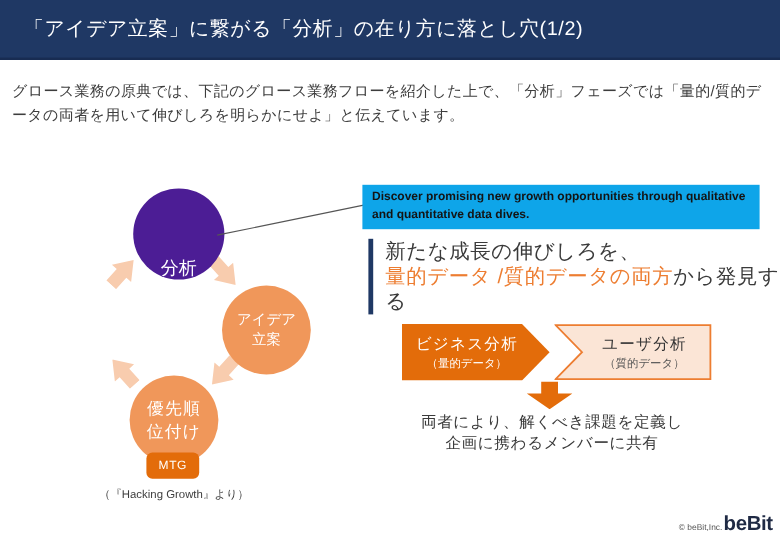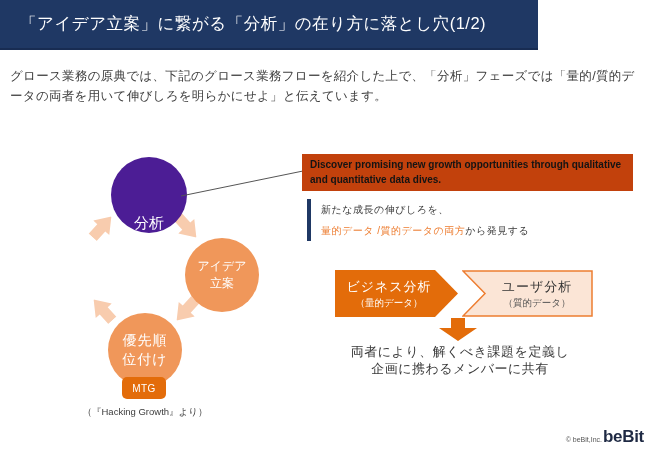--- a/index.html
+++ b/index.html
@@ -2,21 +2,21 @@
 <html><head>
 <meta charset="utf-8">
 <style>
   html,body{margin:0;padding:0;background:#888;}
   #slide{
     position:relative;width:650px;height:450px;background:#ffffff;
     font-family:"Liberation Sans","DejaVu Sans",sans-serif;overflow:hidden;
   }
   
   .header{
-    position:absolute;left:0;top:0;width:538px;height:50px;
+    position:absolute;left:0;top:0;width:650px;height:50px;
     background:#1F3864;border-bottom:2px solid #182C52;
     display:flex;align-items:center;box-sizing:border-box;padding-left:20px;
     color:#fff;font-size:16.5px;letter-spacing:.5px;
   }
   
   .intro{
     position:absolute;left:10px;top:66px;width:636px;
     font-size:12.5px;line-height:1.6;color:#3d3d3d;letter-spacing:.3px;
   }
   
@@ -33,26 +33,26 @@
   }
   .cycle-arrow{position:absolute;width:28px;height:22px;}
   .caption{position:absolute;left:25px;top:404px;width:240px;text-align:center;color:#3d3d3d;}
   .caption .l1{font-size:13px;letter-spacing:1px;}
   .caption .l2{font-size:9.5px;margin-top:2px;}
   
   .connector{position:absolute;left:179px;top:164px;}
   
   .callout{
     position:absolute;left:302px;top:154px;width:331px;box-sizing:border-box;
-    background:#c2410c;padding:4px 8px;font-size:10px;font-weight:600;line-height:1.45;color:#141414;
+    background:#0ea5e9;padding:4px 8px;font-size:10px;font-weight:600;line-height:1.45;color:#141414;
   }
   
   .statement{
     position:absolute;left:307px;top:199px;border-left:4px solid #1F3864;
-    padding-left:10px;font-size:10px;line-height:21px;color:#3a3a3a;letter-spacing:.5px;
+    padding-left:10px;font-size:17px;line-height:21px;color:#3a3a3a;letter-spacing:.5px;
   }
   .statement .hl{color:#ED7D31;}
   
   .chevron-svg{position:absolute;top:270px;}
   .chev-label{
     position:absolute;top:270px;height:47px;display:flex;flex-direction:column;
     align-items:center;justify-content:center;z-index:2;
   }
   .chev-label .t{font-size:13px;letter-spacing:1px;}
   .chev-label .s{font-size:9.5px;margin-top:1px;}

